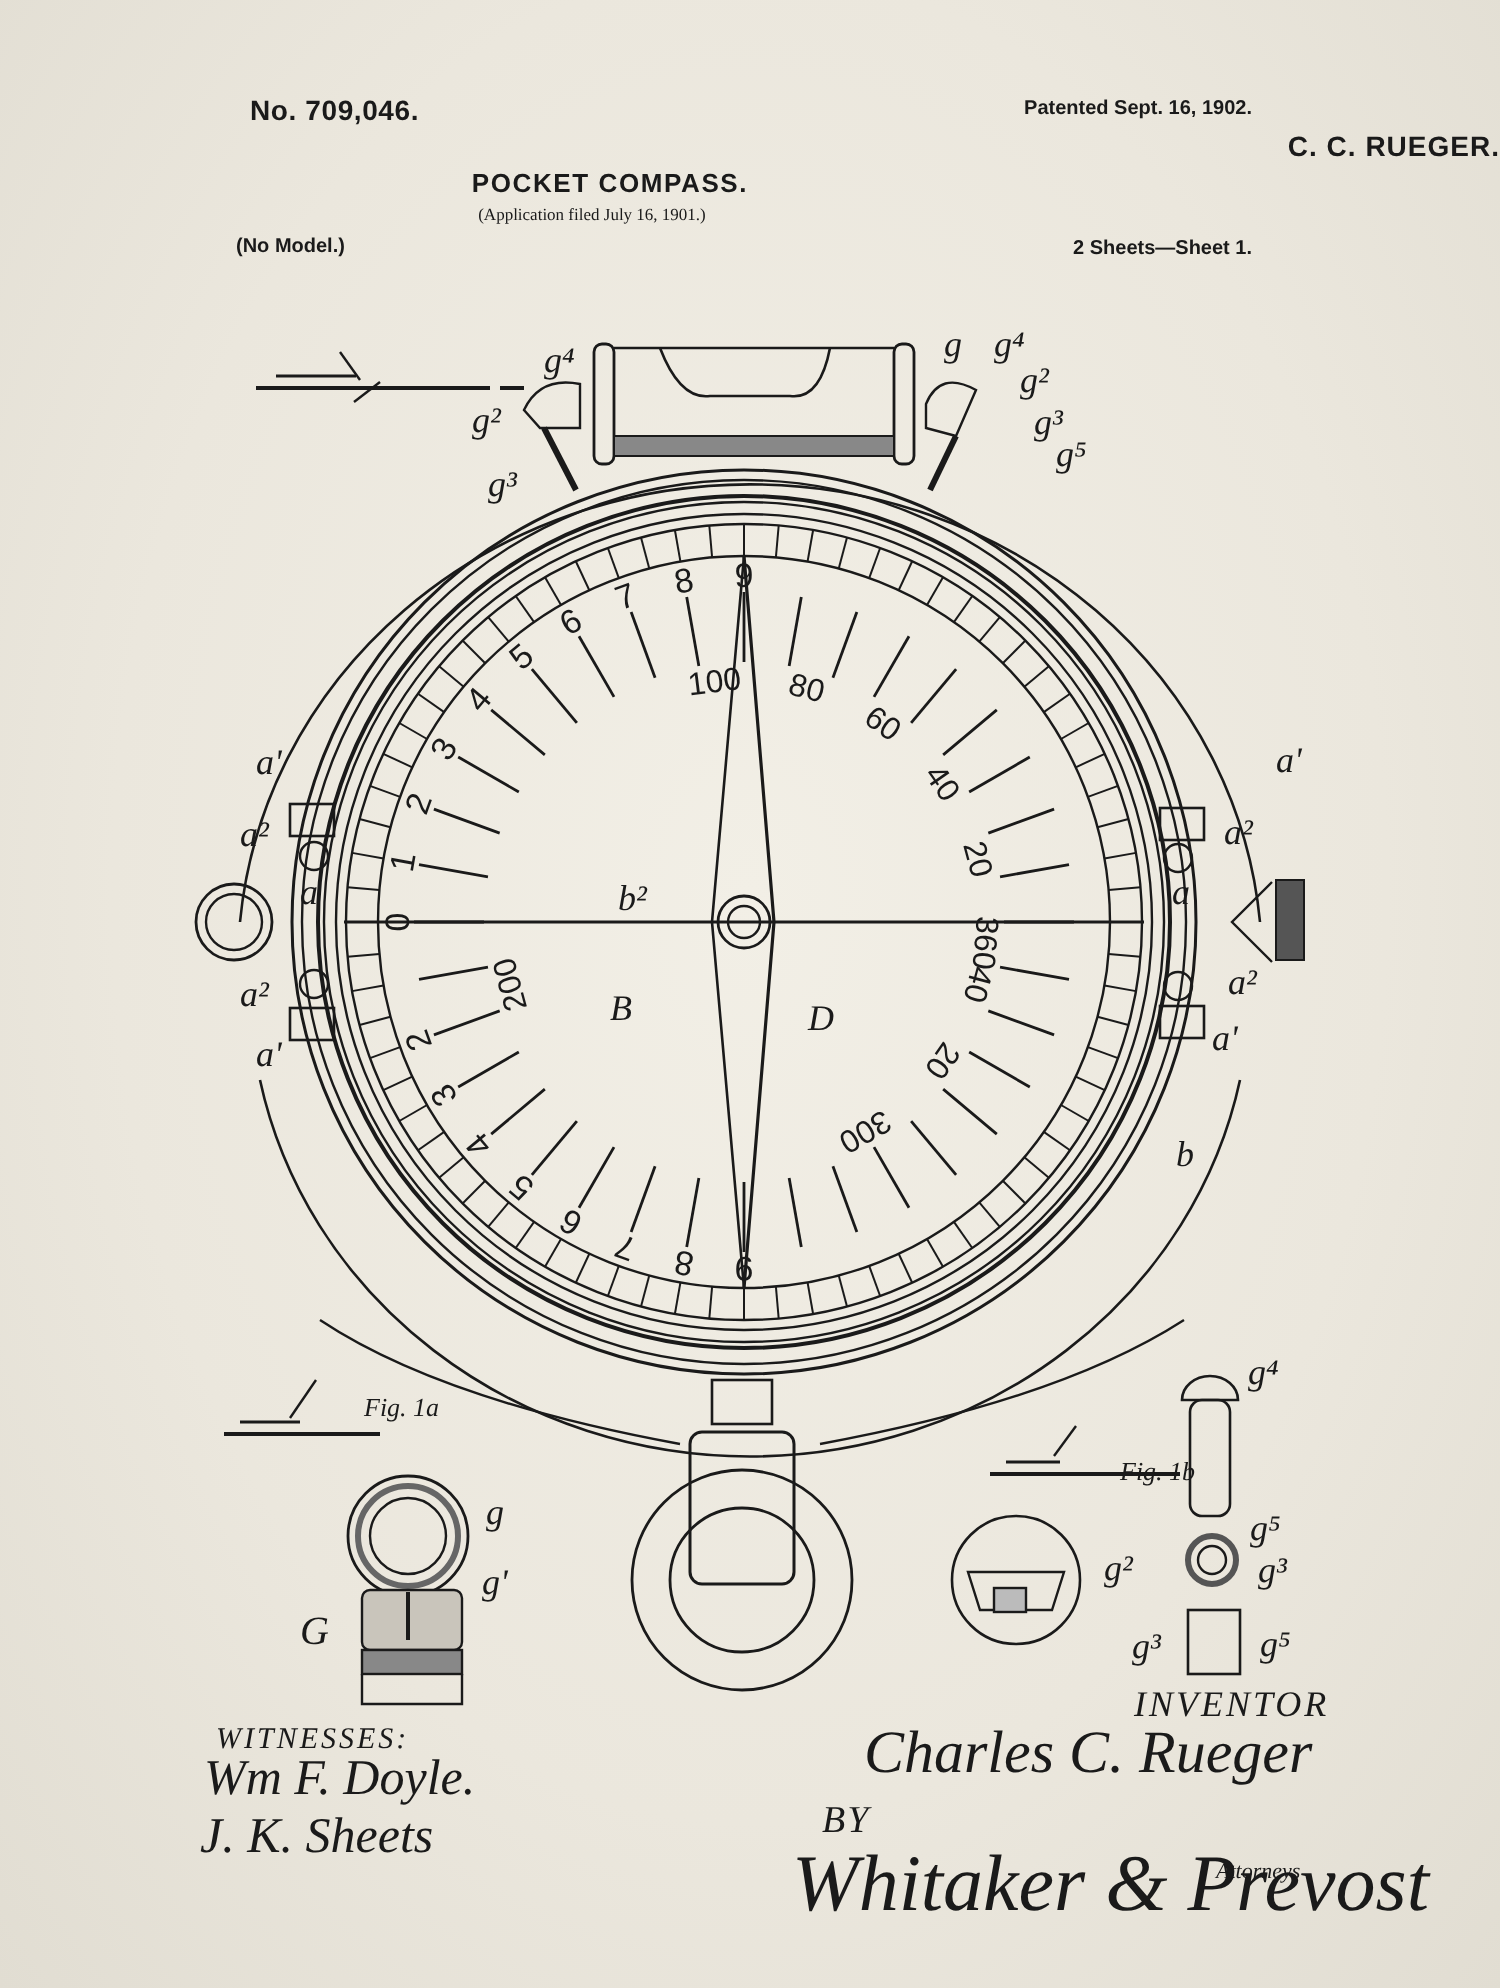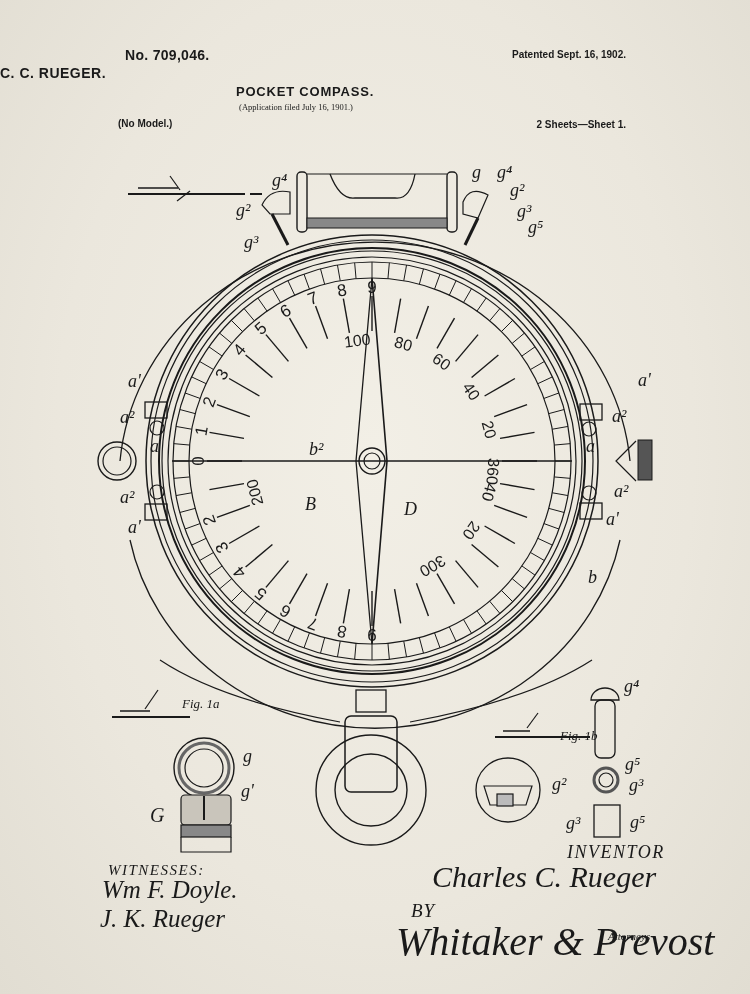--- a/index.html
+++ b/index.html
@@ -11,21 +11,21 @@
     color: #1a1a1a;
   }
   .paper {
     position: absolute; left: 0; top: 0; width: 750px; height: 994px;
     background:
       radial-gradient(ellipse at 50% 45%, #f2efe6 0%, #ebe7dd 60%, #e1ddd2 100%);
   }
   .hdr { position: absolute; font-weight: bold; white-space: nowrap; }
   .patno { left: 125px; top: 47px; font-size: 14px; letter-spacing: 0.3px; }
   .patdate { right: 124px; top: 49px; font-size: 10px; }
-  .inventor-name { left: 0; width: 750px; text-align: left; top: 65px; font-size: 14px; letter-spacing: 0.5px; }
+  .inventor-name { left: 0; width: 750px; text-align: right; top: 65px; font-size: 14px; letter-spacing: 0.5px; }
   .title { left: 0; width: 610px; text-align: center; top: 84px; font-size: 13px; letter-spacing: 0.8px; }
   .filed { left: 0; width: 592px; text-align: center; top: 102px; font-size: 8.5px; font-weight: normal; font-family: "Liberation Serif", serif; }
   .nomodel { left: 118px; top: 118px; font-size: 10px; }
   .sheets { right: 124px; top: 119px; font-size: 10px; }
   svg.drawing { position: absolute; left: 0; top: 0; }
   .lbl { font-family: "Liberation Serif", serif; font-style: italic; fill: #1a1a1a; }
   .sig {
     position: absolute; font-family: "Liberation Serif", serif; font-style: italic; white-space: nowrap;
   }
   .witnesses-label { left: 108px; top: 862px; font-size: 15px; letter-spacing: 1.5px; font-style: italic; }
@@ -326,18 +326,18 @@
     <text class="lbl" x="552" y="790">g²</text>
     <text class="lbl" x="625" y="770">g⁵</text>
     <text class="lbl" x="629" y="791">g³</text>
     <text class="lbl" x="566" y="829">g³</text>
     <text class="lbl" x="630" y="828">g⁵</text>
   </g>
 </svg>
 
 <div class="sig witnesses-label">WITNESSES:</div>
 <div class="sig witness1">Wm F. Doyle.</div>
-<div class="sig witness2">J. K. Rueger</div>
+<div class="sig witness2">J. K. Sheets</div>
 <div class="sig inventor-label">INVENTOR</div>
 <div class="sig inventor-sig">Charles C. Rueger</div>
 <div class="sig by-label">BY</div>
 <div class="sig attorney-sig">Whitaker &amp; Prevost</div>
 <div class="sig attorney-label">Attorneys</div>
 
 </body></html>

